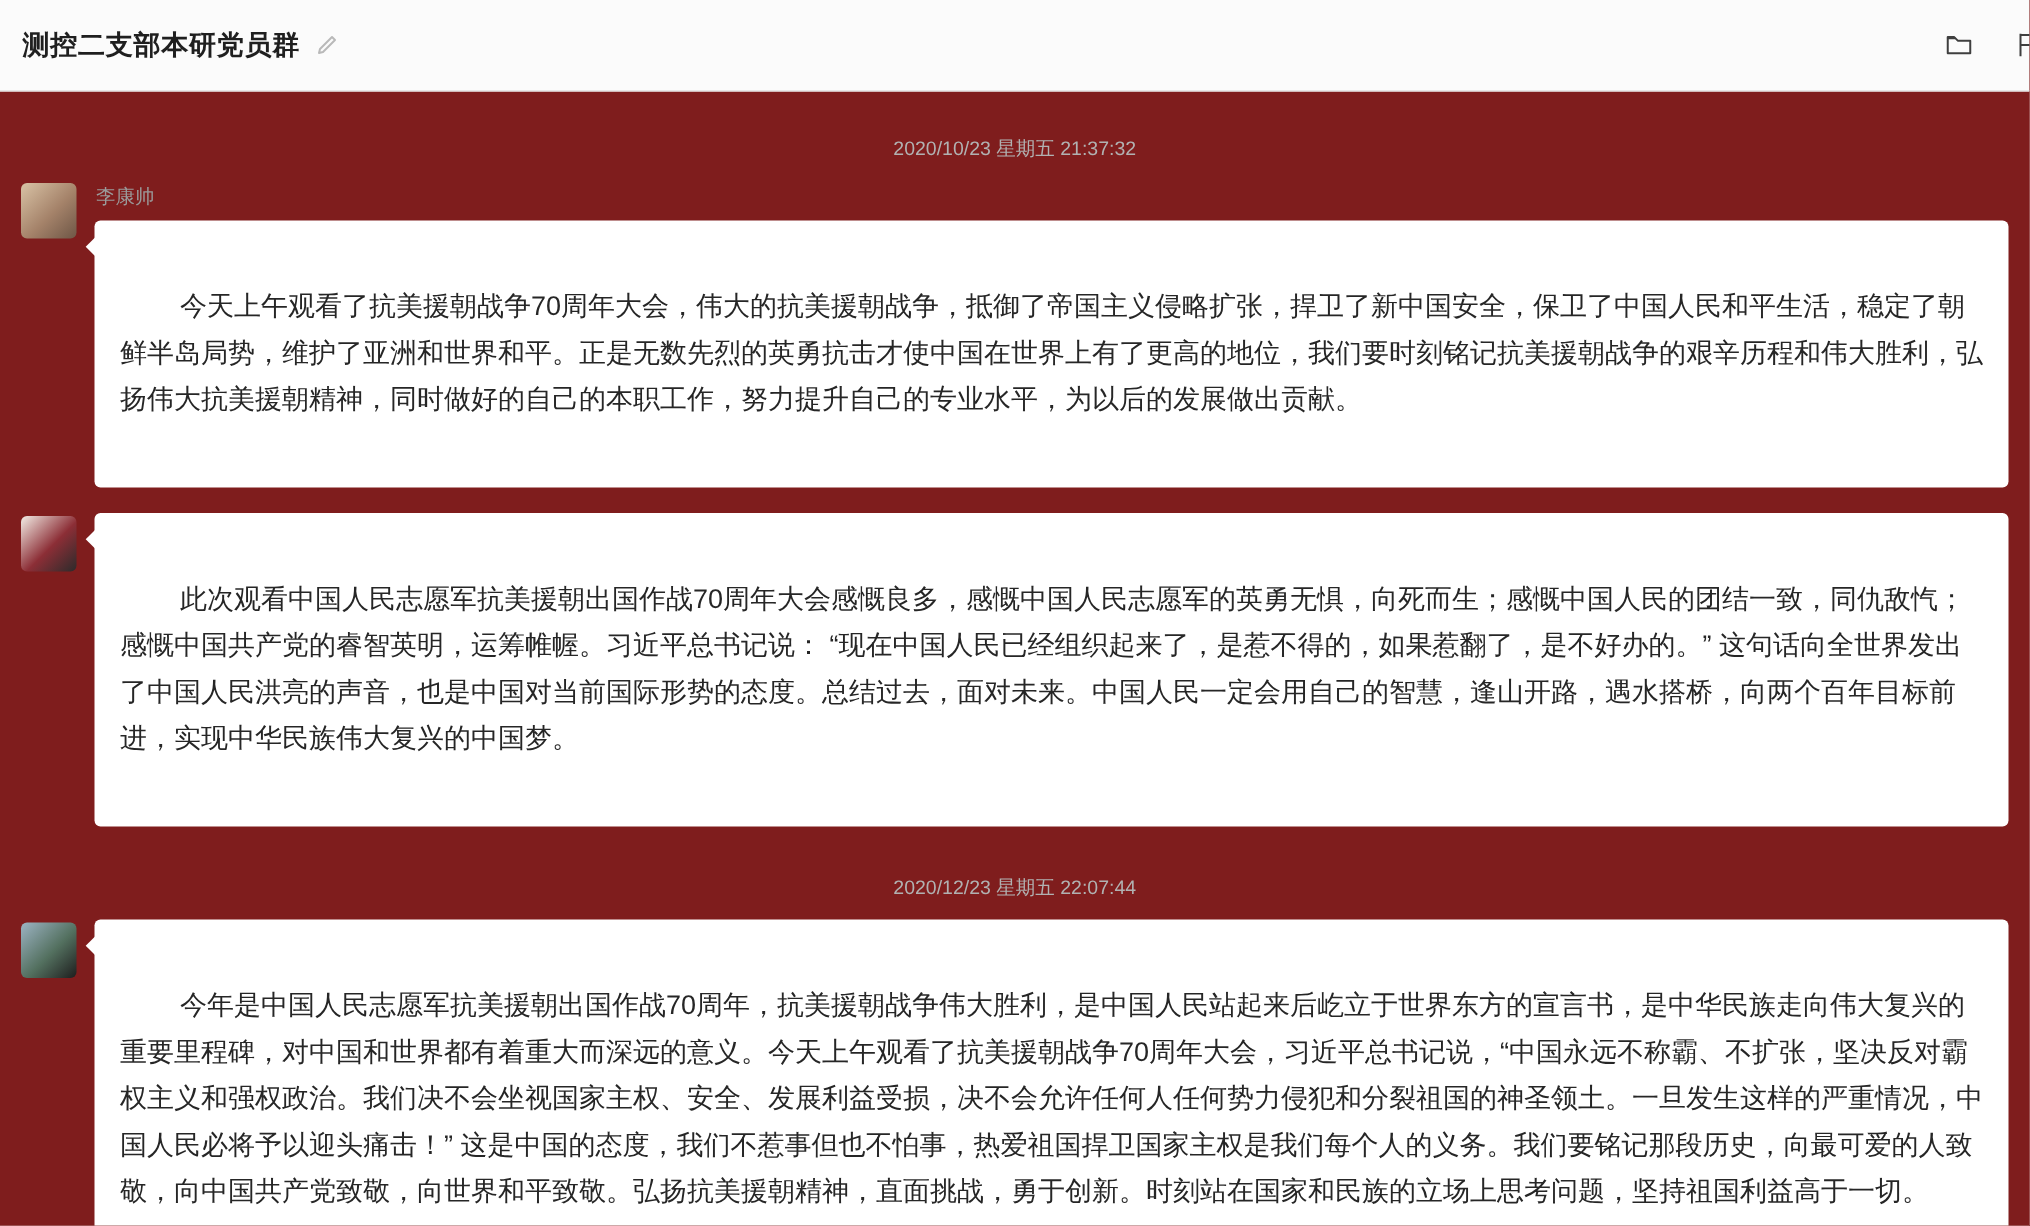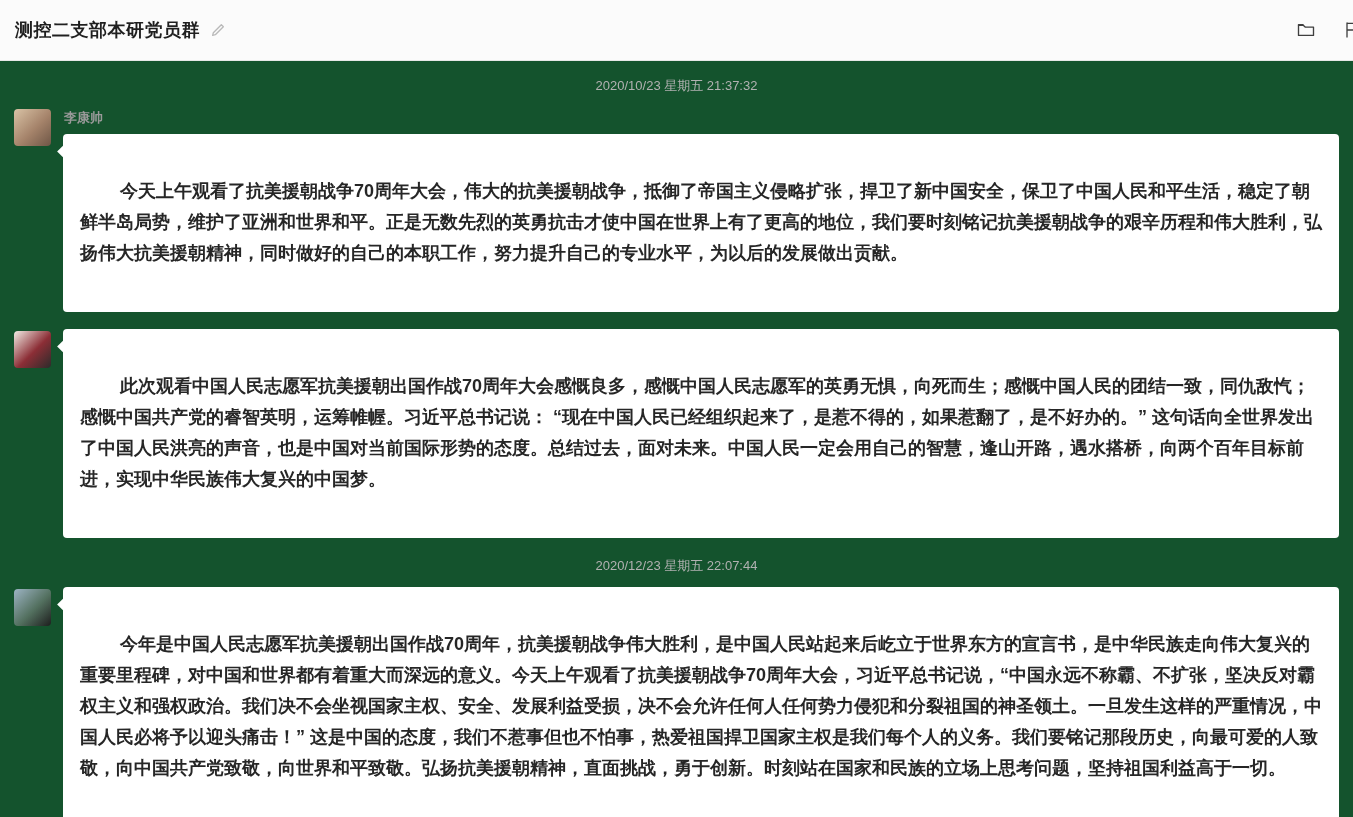--- a/index.html
+++ b/index.html
@@ -1,44 +1,44 @@
 <!DOCTYPE html>
 <html><head>
 <meta charset="utf-8">
 <style>
   html, body { margin: 0; padding: 0; }
   body {
     width: 1353px; height: 817px; overflow: hidden;
     background: #f5f5f5;
     font-family: "Liberation Sans", "DejaVu Sans", sans-serif;
   }
-  .app { position: relative; width: 1353px; height: 817px; overflow: hidden; background: #14532d; }
+  .app { position: relative; width: 1353px; height: 817px; overflow: hidden; background: #7f1d1d; }
 
   
   .chat-header {
     height: 61px; background: #fbfbfb; border-bottom: 1px solid #e7e7e7;
     display: flex; align-items: center; padding: 0 0 0 15px; box-sizing: border-box;
   }
   .chat-title { font-size: 18px; font-weight: bold; color: #1f1f1f; letter-spacing: 0.5px; }
   .edit-icon { margin-left: 10px; display: inline-flex; cursor: pointer; }
   .edit-icon svg { stroke: #b9b9b9; }
   .header-actions { margin-left: auto; display: flex; align-items: center; }
   .hicon { display: inline-flex; cursor: pointer; margin-left: 26px; }
   .hicon svg { stroke: #3f3f3f; }
   .flag-btn { margin-right: -9px; } 
 
   
   .feed { padding-top: 6px; }
-  .ts-row { text-align: center; color: #b1b1b1; font-size: 13px; margin: 10px 0 4px; }
+  .ts-row { text-align: center; color: #b1b1b1; font-size: 13px; margin: 23px 0 4px; }
   .msg-row { display: flex; align-items: flex-start; padding: 8px 14px 9px 14px; }
   .avatar {
     width: 37px; height: 37px; border-radius: 4px; flex: 0 0 37px; margin-top: 2px;
     cursor: pointer;
   }
-  .msg-body { margin-left: 12px; flex: 1; min-width: 0; font-weight: bold; }
+  .msg-body { margin-left: 12px; flex: 1; min-width: 0; }
   .sender { font-size: 13px; color: #9a9a9a; margin: 2px 0 7px 1px; }
   .bubble {
     position: relative; background: #ffffff; border-radius: 4px;
     padding: 11px 17px 12px 17px;
     font-size: 18px; line-height: 31px; color: #262626;
     white-space: pre-wrap; word-break: break-all;
   }
   .bubble::before {
     content: ""; position: absolute; left: -4px; top: 13px;
     width: 9px; height: 9px; background: #ffffff; transform: rotate(45deg);

